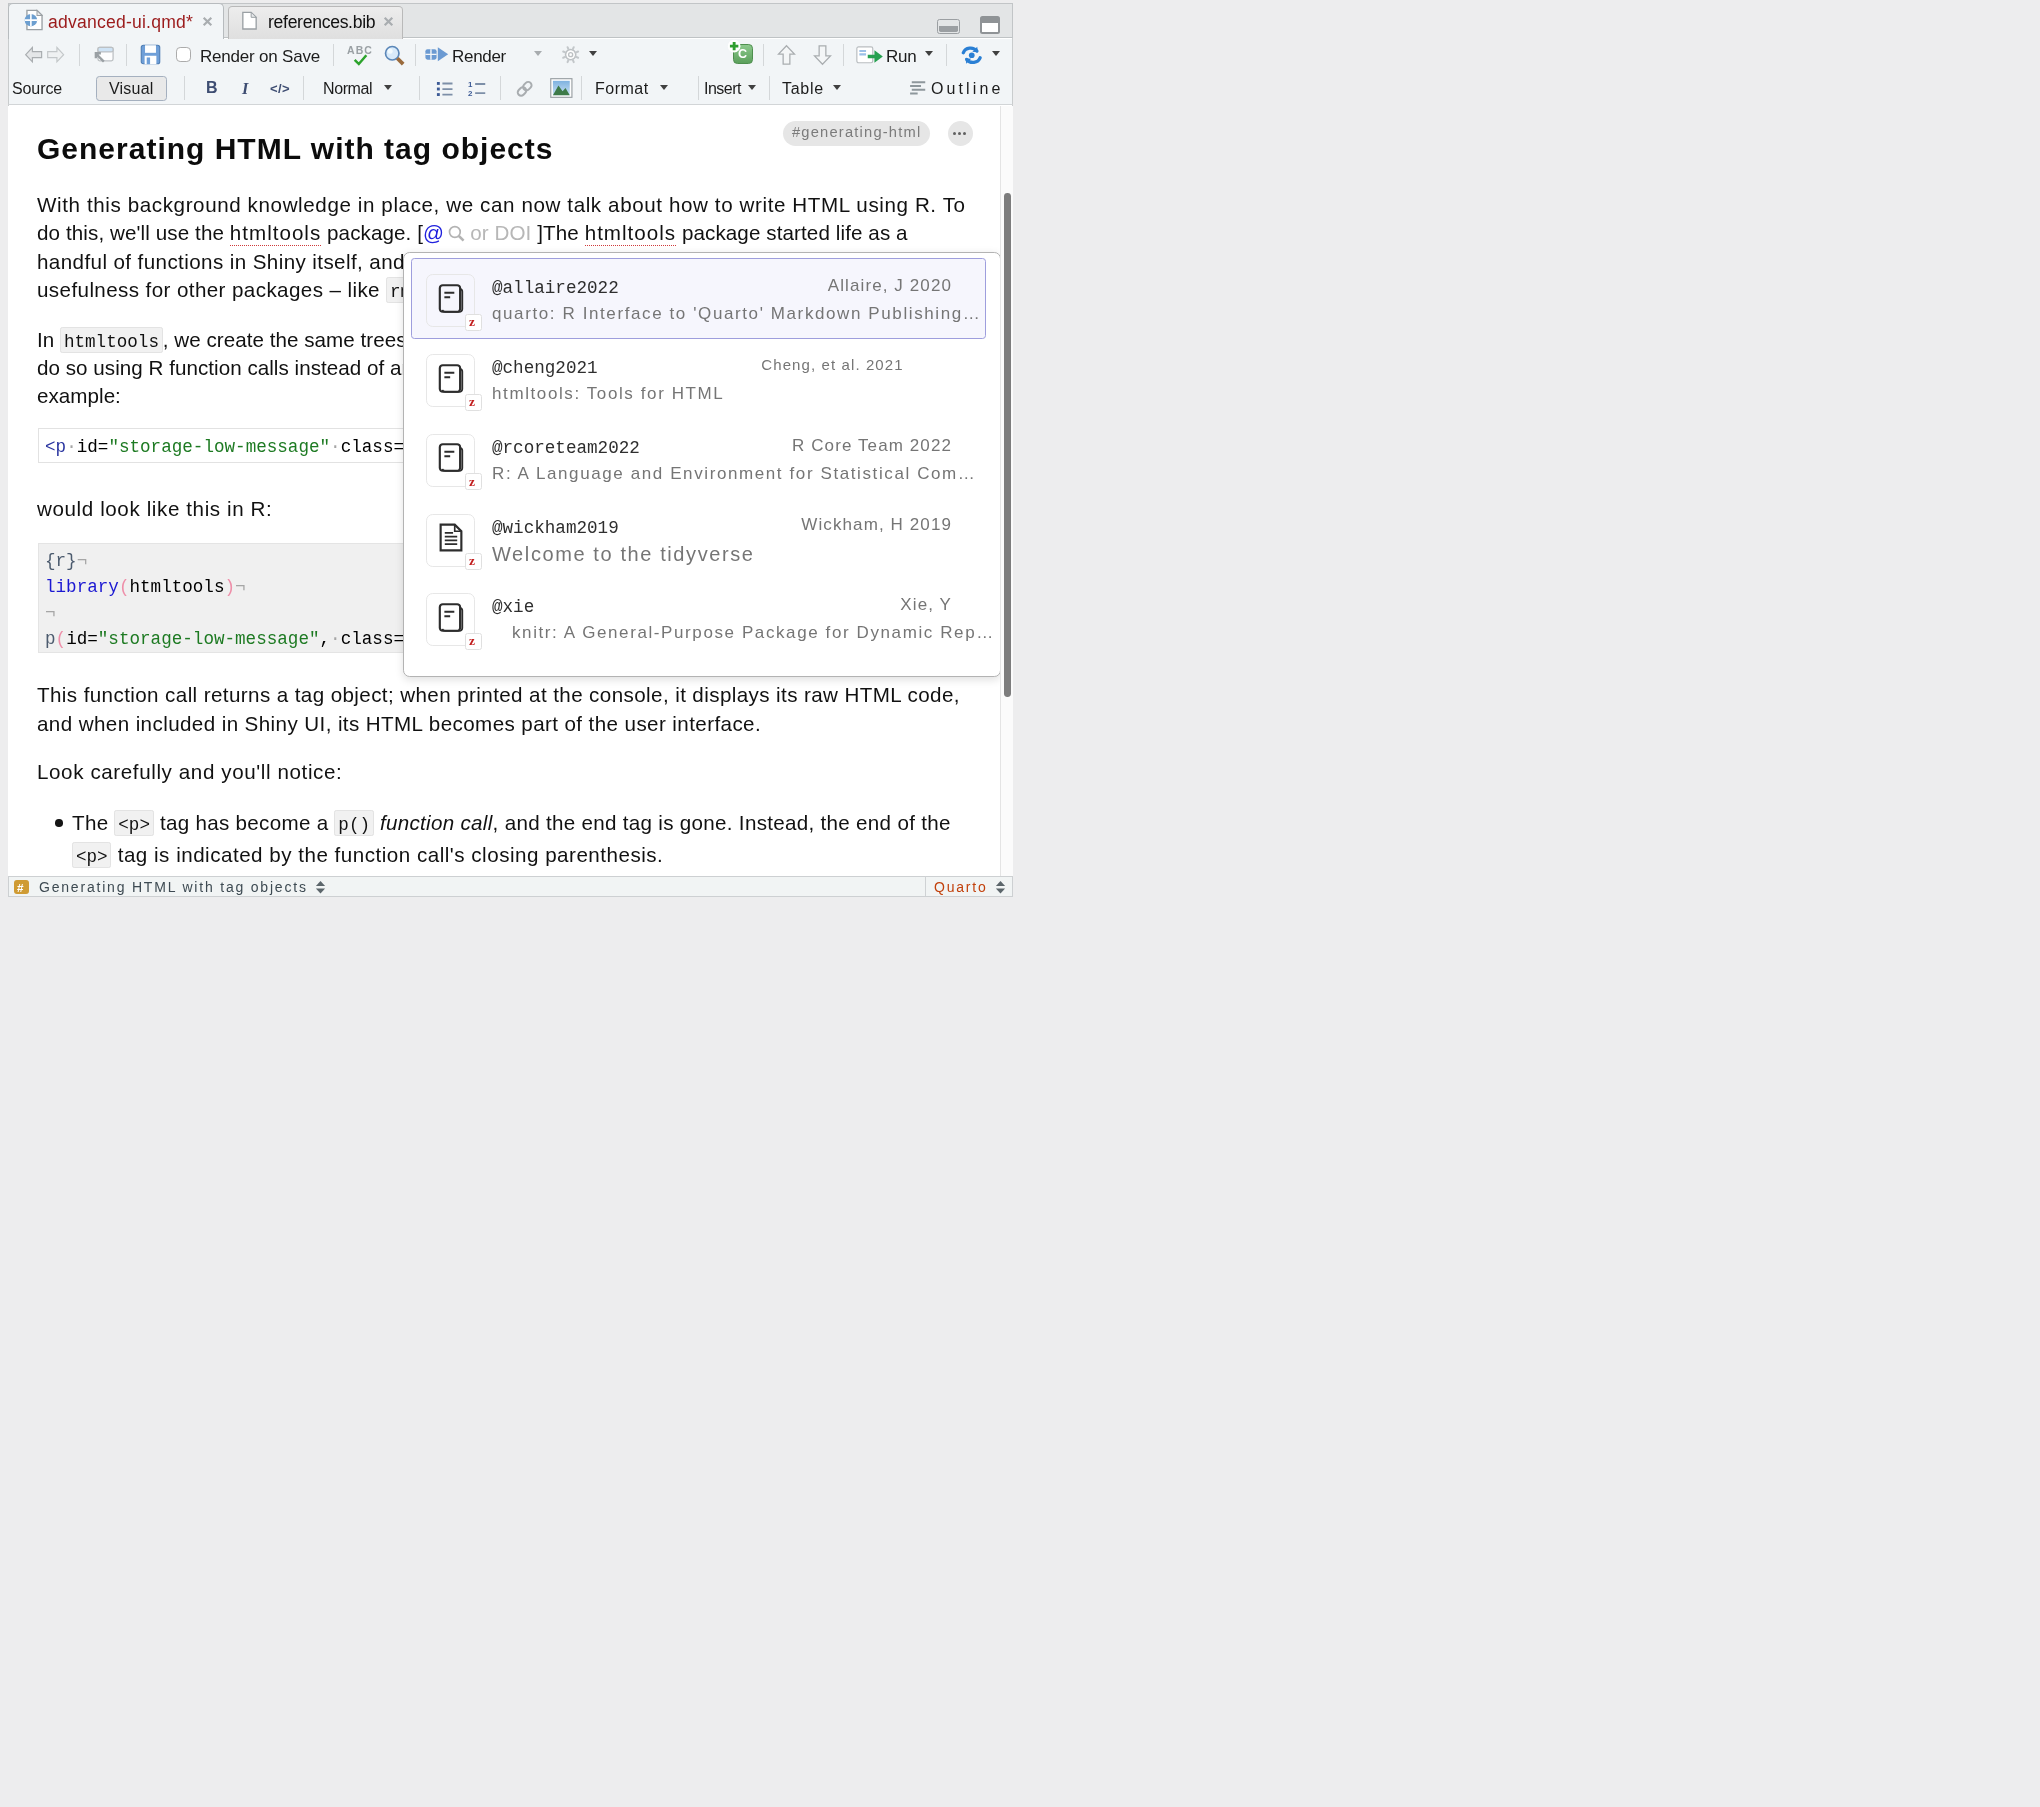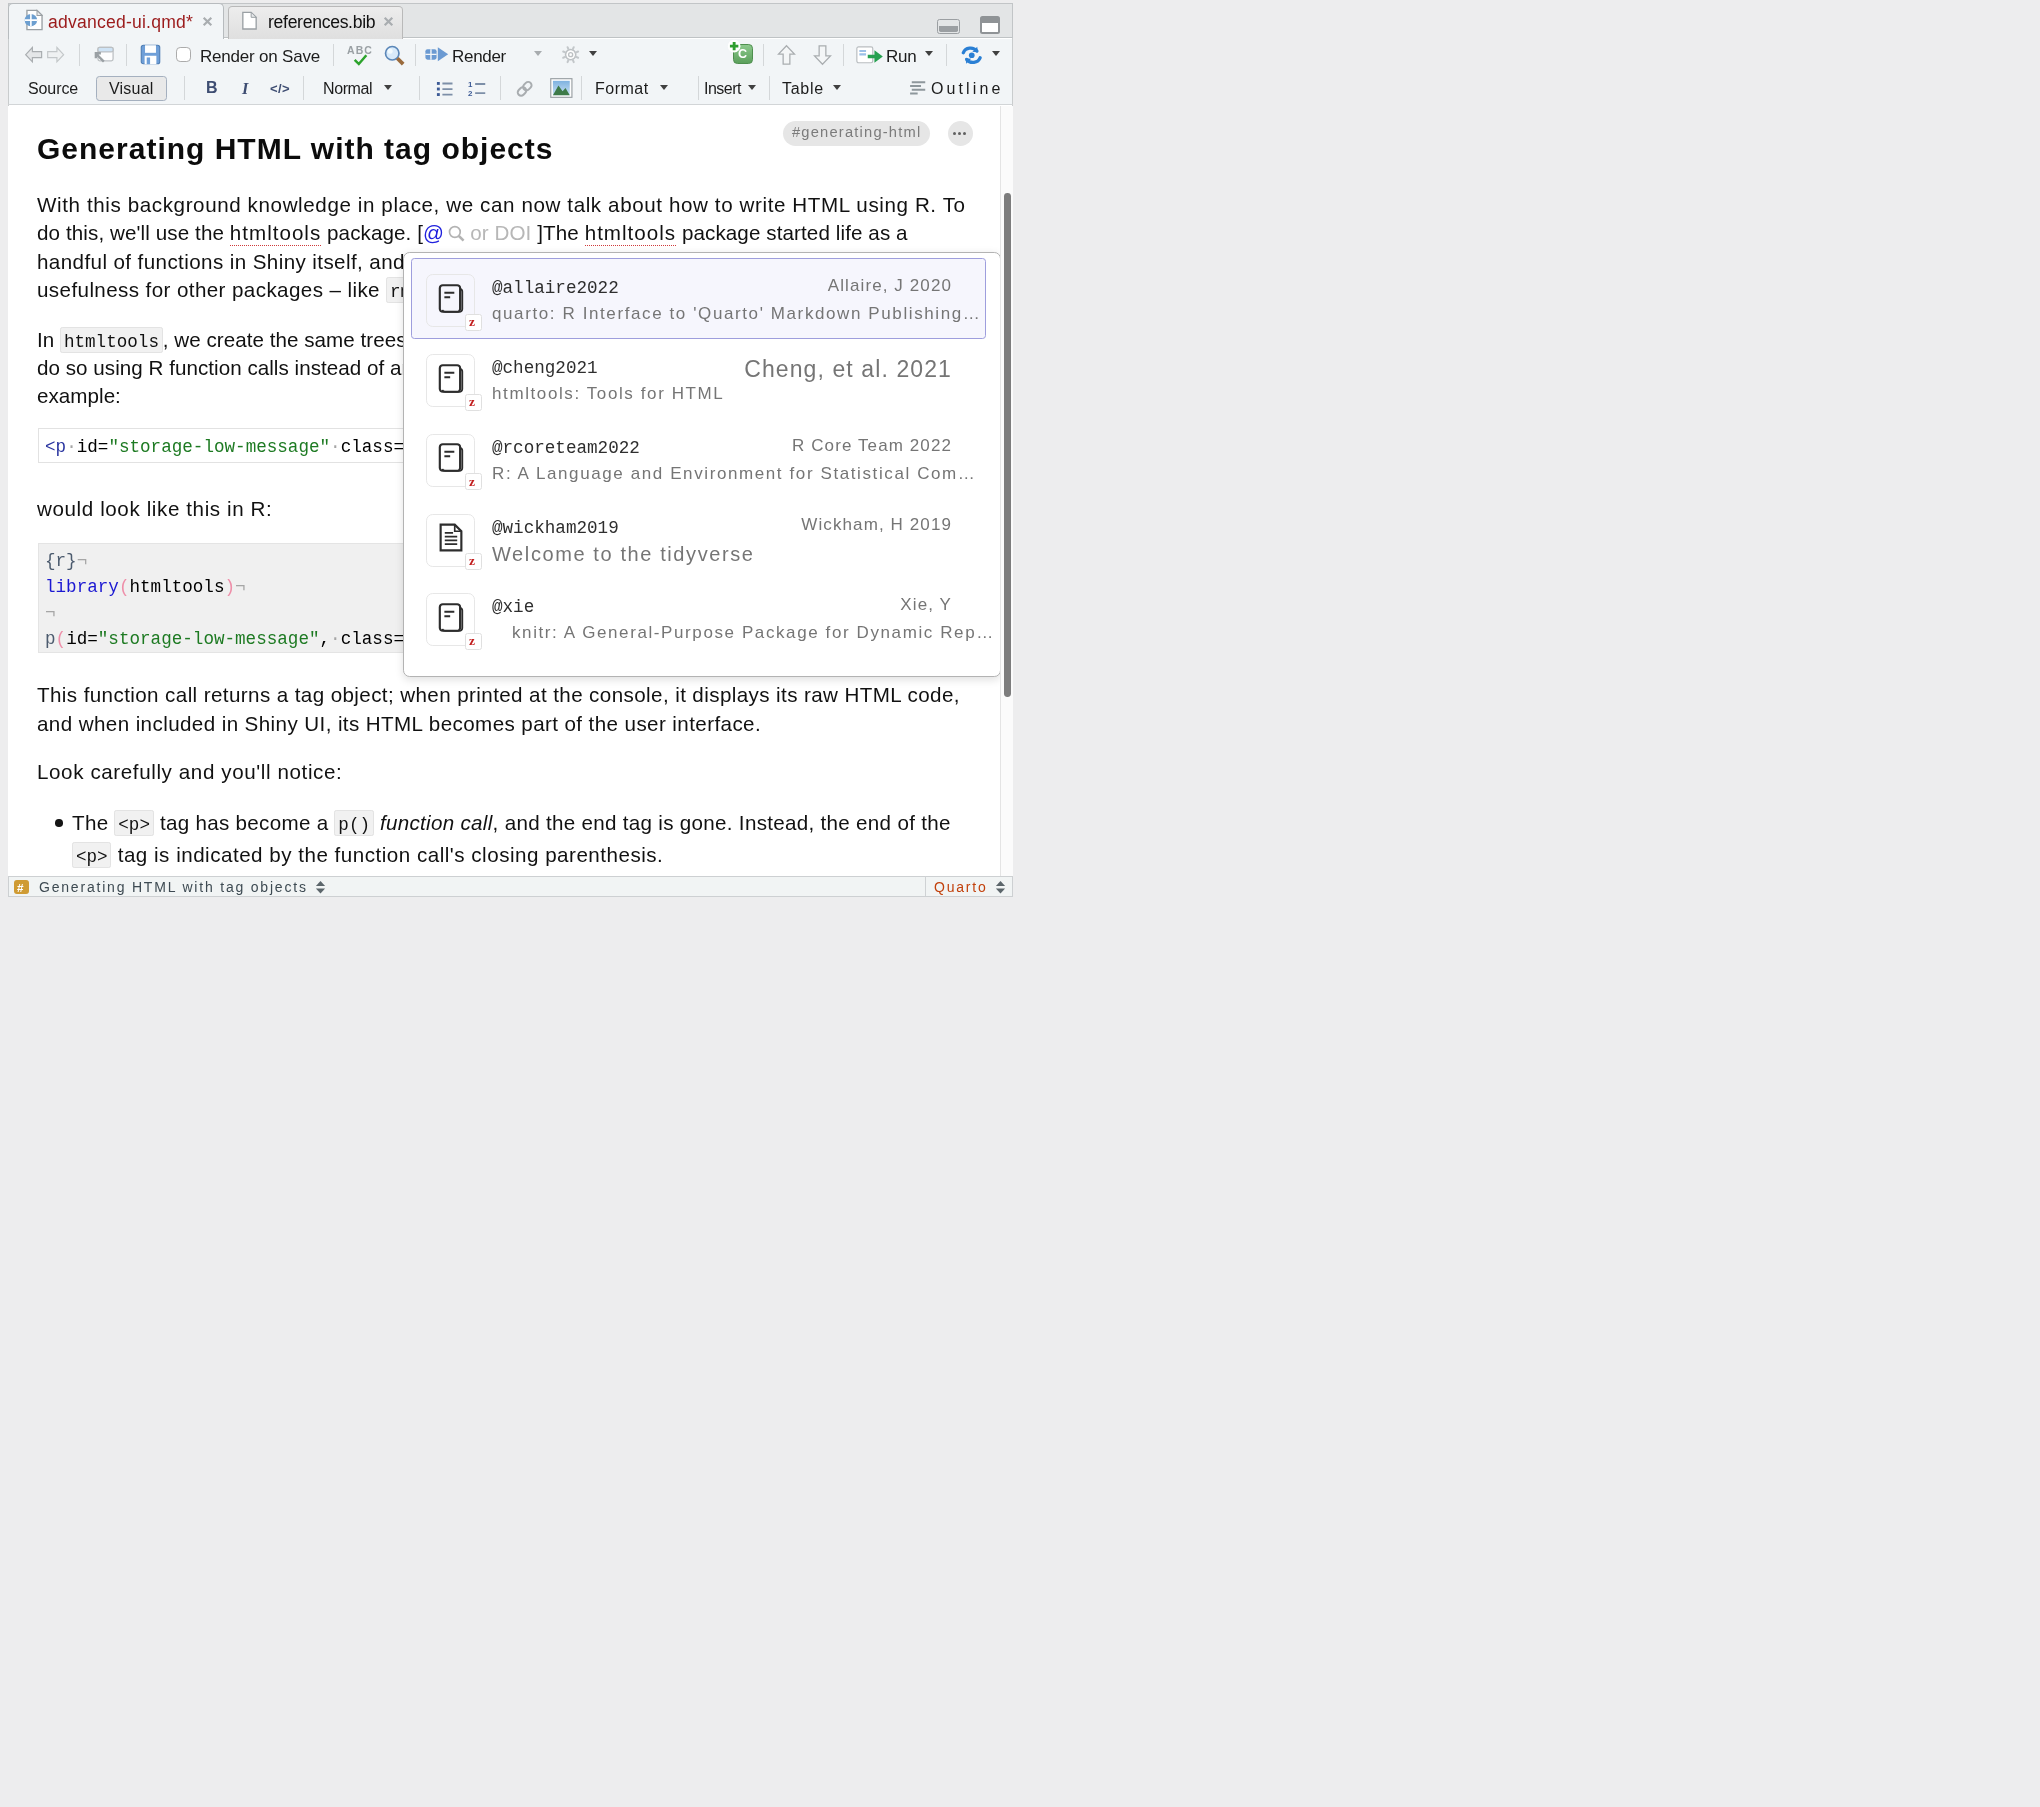--- a/index.html
+++ b/index.html
@@ -132,21 +132,21 @@
 <div class="abs sep1" style="left:946px;"></div>
 <svg class="abs" style="left:960px;top:46px;" width="23.5" height="18.5" viewBox="0 0 28 22">
   <path d="M4 8 a 9 8 0 0 1 16 -2" fill="none" stroke="#2a7fd4" stroke-width="4" stroke-linecap="round"></path>
   <path d="M24 14 a 9 8 0 0 1 -16 2" fill="none" stroke="#2a7fd4" stroke-width="4" stroke-linecap="round"></path>
   <path d="M20.5 1 l1 6.5 -6.8 -0.8 z" fill="#2a7fd4"></path>
   <path d="M7.5 21 l-1 -6.5 6.8 0.8 z" fill="#2a7fd4"></path>
   <circle cx="14" cy="11" r="3.4" fill="#2a7fd4"></circle>
 </svg>
 <div class="abs caret" style="left:992px;top:51px;"></div>
 
-<div class="abs nw t2" style="left:28px;top:80px;letter-spacing:-0.1px;">Source</div>
+<div class="abs nw t2" style="left:12px;top:80px;letter-spacing:-0.1px;">Source</div>
 <div class="abs" style="left:96px;top:76px;width:71px;height:25px;background:#e9e9e9;border:1.3px solid #a5b0bf;border-radius:3.4px;box-sizing:border-box;"></div>
 <div class="abs nw t2" style="left:109px;top:80px;letter-spacing:0.2px;">Visual</div>
 <div class="abs sep2" style="left:184px;"></div>
 <div class="abs nw" style="left:206px;top:79px;font-size:16px;font-weight:bold;color:#3e4d72;">B</div>
 <div class="abs nw" style="left:242px;top:79px;font-size:16.4px;font-style:italic;font-family:'Liberation Serif',serif;font-weight:bold;color:#3e4d72;">I</div>
 <div class="abs nw" style="left:270px;top:81px;font-size:13px;font-weight:bold;color:#3e4d72;letter-spacing:0.4px;">&lt;/&gt;</div>
 <div class="abs sep2" style="left:303px;"></div>
 <div class="abs nw t2" style="left:323px;top:80px;letter-spacing:-0.4px;">Normal</div>
 <div class="abs caret" style="left:384px;top:85px;"></div>
 <div class="abs sep2" style="left:419px;"></div>
@@ -246,21 +246,21 @@
 <div class="abs nw" style="left:492px;top:304px;font-size:17px;color:#757575;letter-spacing:1.6px;">quarto: R Interface to 'Quarto' Markdown Publishing…</div>
 <div class="abs" style="left:426px;top:354px;width:49px;height:53px;border:1.3px solid #e7e7e7;border-radius:6.7px;box-sizing:border-box;"></div>
 <svg class="abs" style="left:437px;top:364px;" width="28" height="29" viewBox="0 0 33 35">
   <path d="M3 5 a3.5 3.5 0 0 1 3.5-3.5 h17.5 a3.5 3.5 0 0 1 3.5 3.5 v25 a3.5 3.5 0 0 1 -3.5 3.5 h-17.5 a3.5 3.5 0 0 1 -3.5 -3.5 z" fill="none" stroke="#2d2d2d" stroke-width="2.6"></path>
   <path d="M27.5 6 c2 0.5 2.6 1.4 2.6 3.2 v21 a3.5 3.5 0 0 1 -3.5 3.5 h-17 c-2.2 0 -3.2 -1 -3.4 -2.4" fill="none" stroke="#2d2d2d" stroke-width="2.2"></path>
   <path d="M8.5 10.5 h12 M8.5 16 h7" stroke="#2d2d2d" stroke-width="2.4"></path>
 </svg>
 <div class="abs" style="left:465px;top:394px;width:17px;height:17px;background:#fff;border:0.8px solid #e0e0e0;border-radius:2.5px;box-sizing:border-box;"></div>
 <div class="abs nw" style="left:469px;top:394px;font-size:13.4px;font-weight:bold;font-family:'Liberation Serif',serif;color:#c31f1f;">z</div>
 <div class="abs nw mono" style="left:492px;top:358px;font-size:17.6px;color:#2e2e2e;">@cheng2021</div>
-<div class="abs nw" style="left:713px;top:356px;width:239px;text-align:right;font-size:23px;color:#757575;letter-spacing:1.1px;">Cheng, et al. 2021</div>
+<div class="abs nw" style="left:713px;top:356px;width:239px;text-align:center;font-size:15px;color:#757575;letter-spacing:1.1px;">Cheng, et al. 2021</div>
 <div class="abs nw" style="left:492px;top:384px;font-size:17px;color:#757575;letter-spacing:1.6px;">htmltools: Tools for HTML</div>
 <div class="abs" style="left:426px;top:434px;width:49px;height:53px;border:1.3px solid #e7e7e7;border-radius:6.7px;box-sizing:border-box;"></div>
 <svg class="abs" style="left:437px;top:443px;" width="28" height="29" viewBox="0 0 33 35">
   <path d="M3 5 a3.5 3.5 0 0 1 3.5-3.5 h17.5 a3.5 3.5 0 0 1 3.5 3.5 v25 a3.5 3.5 0 0 1 -3.5 3.5 h-17.5 a3.5 3.5 0 0 1 -3.5 -3.5 z" fill="none" stroke="#2d2d2d" stroke-width="2.6"></path>
   <path d="M27.5 6 c2 0.5 2.6 1.4 2.6 3.2 v21 a3.5 3.5 0 0 1 -3.5 3.5 h-17 c-2.2 0 -3.2 -1 -3.4 -2.4" fill="none" stroke="#2d2d2d" stroke-width="2.2"></path>
   <path d="M8.5 10.5 h12 M8.5 16 h7" stroke="#2d2d2d" stroke-width="2.4"></path>
 </svg>
 <div class="abs" style="left:465px;top:473px;width:17px;height:17px;background:#fff;border:0.8px solid #e0e0e0;border-radius:2.5px;box-sizing:border-box;"></div>
 <div class="abs nw" style="left:469px;top:474px;font-size:13.4px;font-weight:bold;font-family:'Liberation Serif',serif;color:#c31f1f;">z</div>
 <div class="abs nw mono" style="left:492px;top:438px;font-size:17.6px;color:#2e2e2e;">@rcoreteam2022</div>

